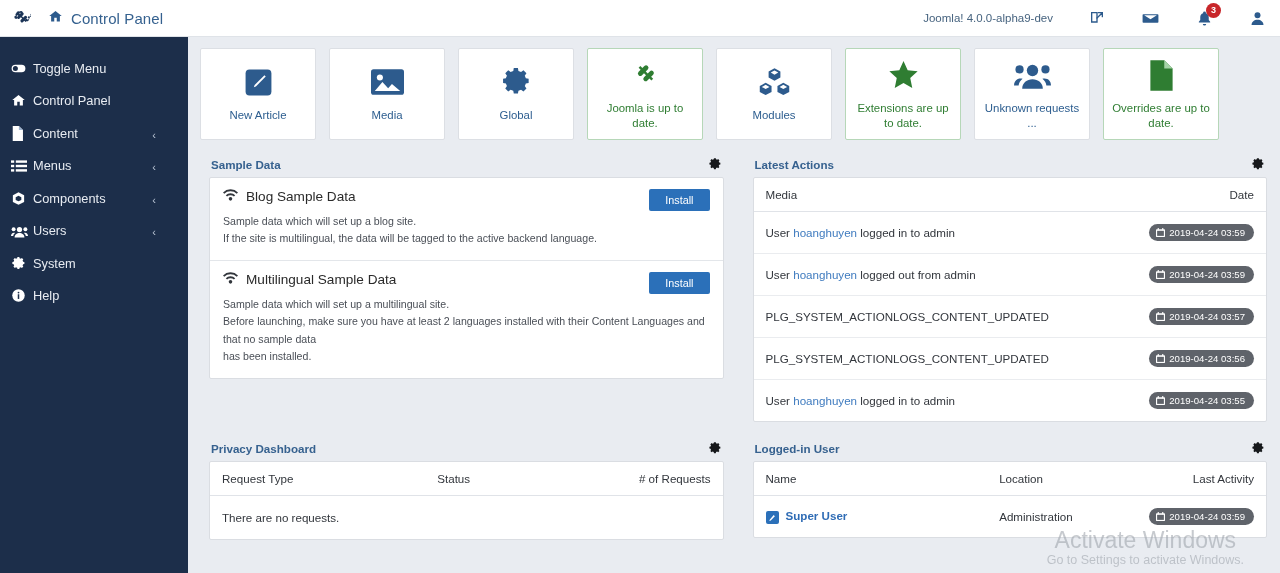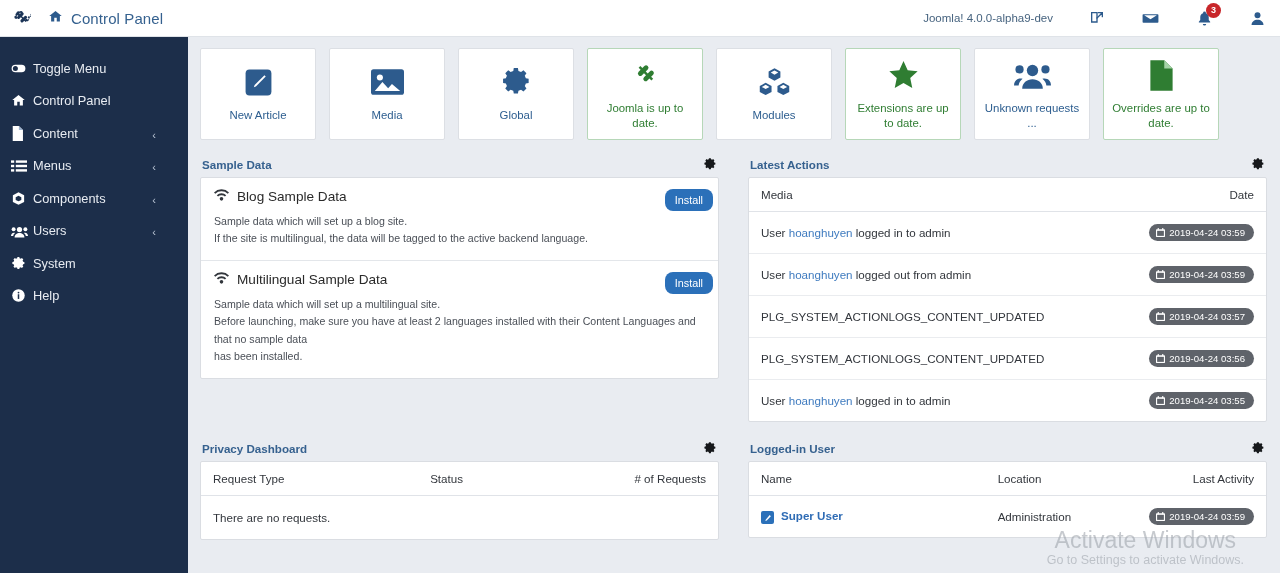--- a/index.html
+++ b/index.html
@@ -90,20 +90,21 @@
     font-size: 11.4px; color: #2c5d8f; text-align: center; line-height: 1.25;
   }
   .card.green .card-label { color: #2f7d32; }
 
   
   .panels {
     display: grid;
     grid-template-columns: 1fr 1fr;
     column-gap: 29px;
     margin-top: 11px;
+    margin-left: 9px;
   }
   .panel-col { display: flex; flex-direction: column; }
   .panel-head {
     display: flex; align-items: center;
     height: 26px; padding: 0 2px;
   }
   .panel-title {
     font-size: 11.6px; font-weight: bold; color: #36618f;
   }
   .gear-btn { margin-left: auto; cursor: pointer; display:flex; }
@@ -115,25 +116,25 @@
 
   
   .sd-item { padding: 11px 13px 12px 13px; position: relative; }
   .sd-item + .sd-item { border-top: 1px solid #e3e6ea; }
   .sd-title {
     display: flex; align-items: center; gap: 8px;
     font-size: 13.6px; color: #2a2a2a; margin-bottom: 9px;
   }
   .sd-desc { font-size: 10.6px; color: #4a4f57; line-height: 1.65; max-width: 512px; }
   .btn-install {
-    position: absolute; top: 11px; right: 5px;
+    position: absolute; top: 11px; right: 13px;
     background: #2b70b9; color: #fff;
     font-size: 10.8px;
-    border: none; border-radius: 8px;
-    padding: 5px 10px; cursor: pointer;
+    border: none; border-radius: 2px;
+    padding: 5px 16px; cursor: pointer;
   }
 
   
   table { width: 100%; border-collapse: collapse; }
   thead th {
     text-align: left;
     font-size: 11.6px; font-weight: normal; color: #32363c;
     padding: 10px 12px;
     border-bottom: 1px solid #e0e3e8;
     white-space: nowrap;

